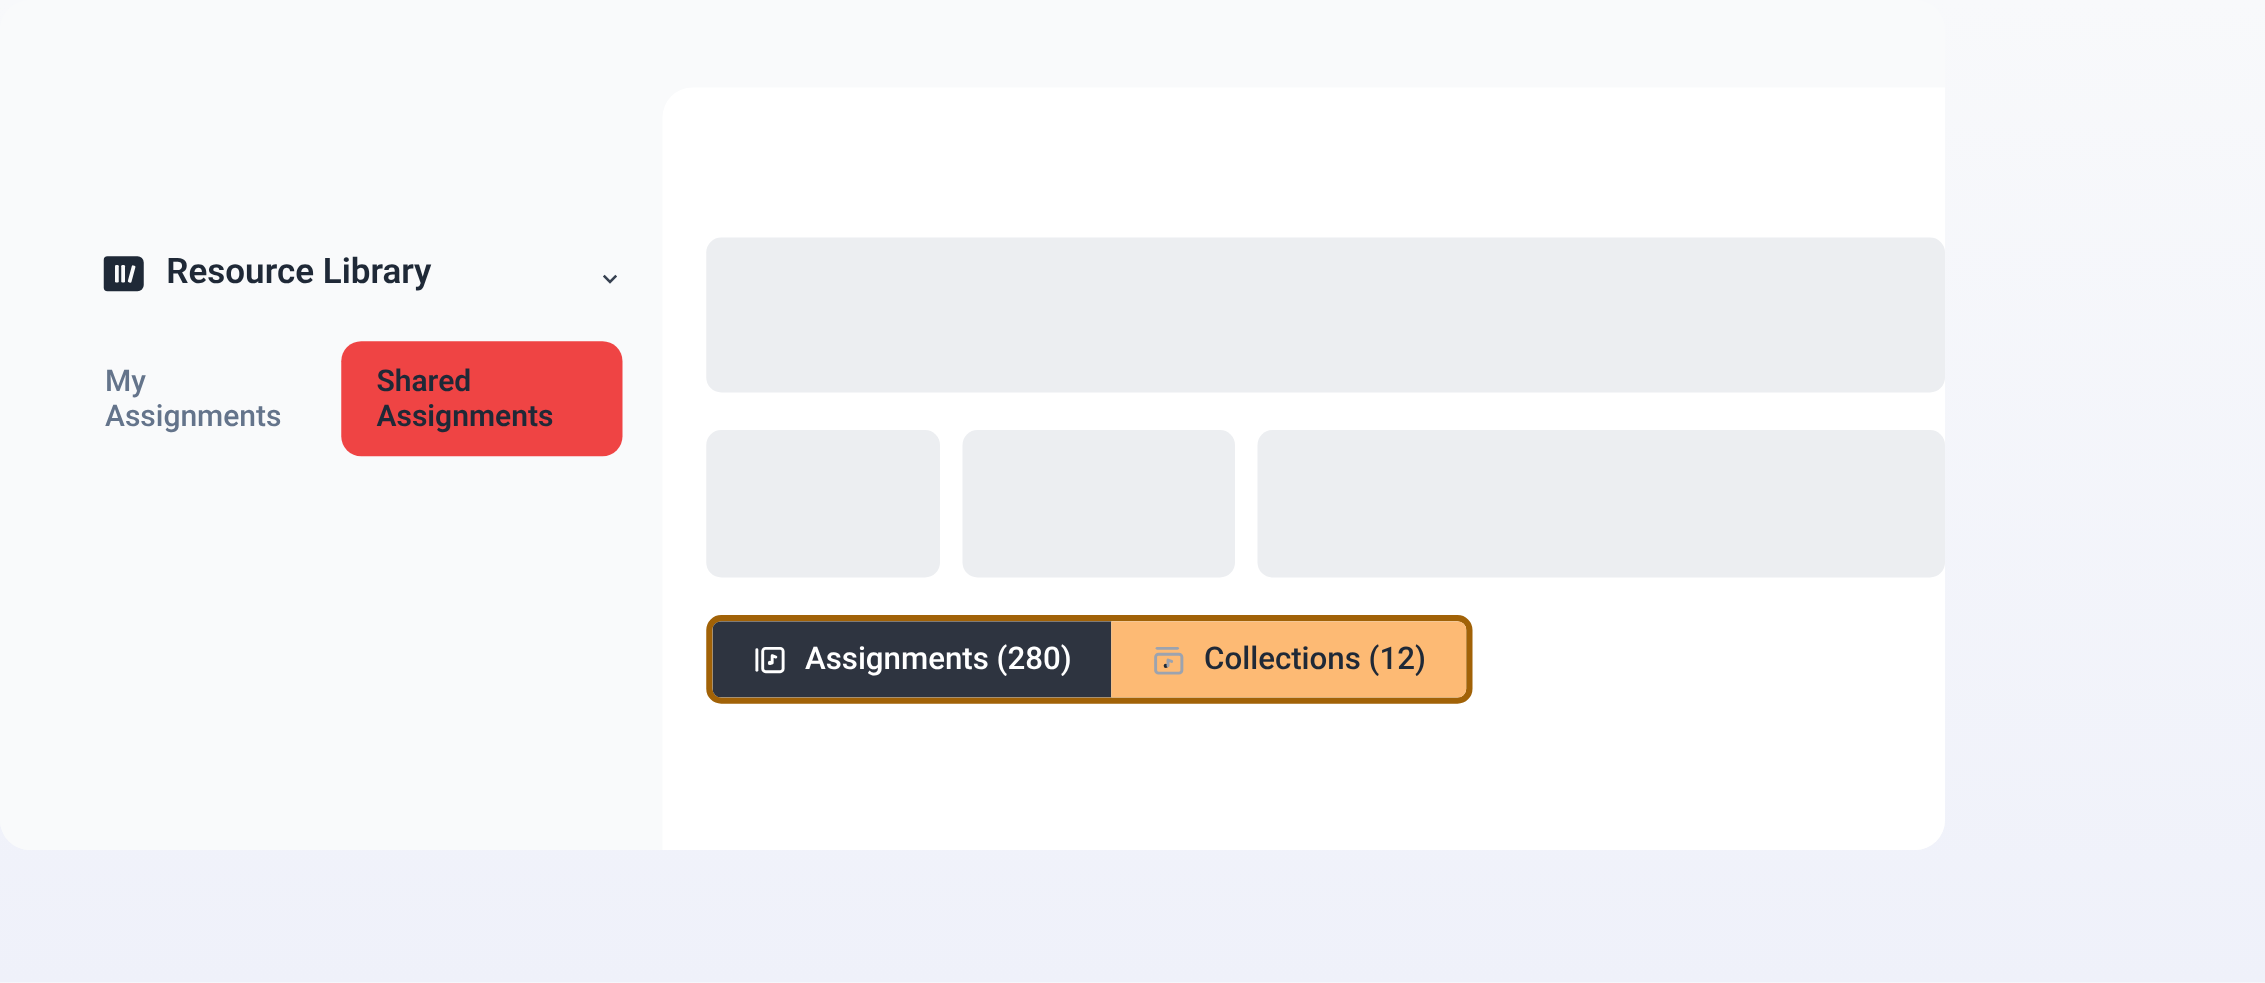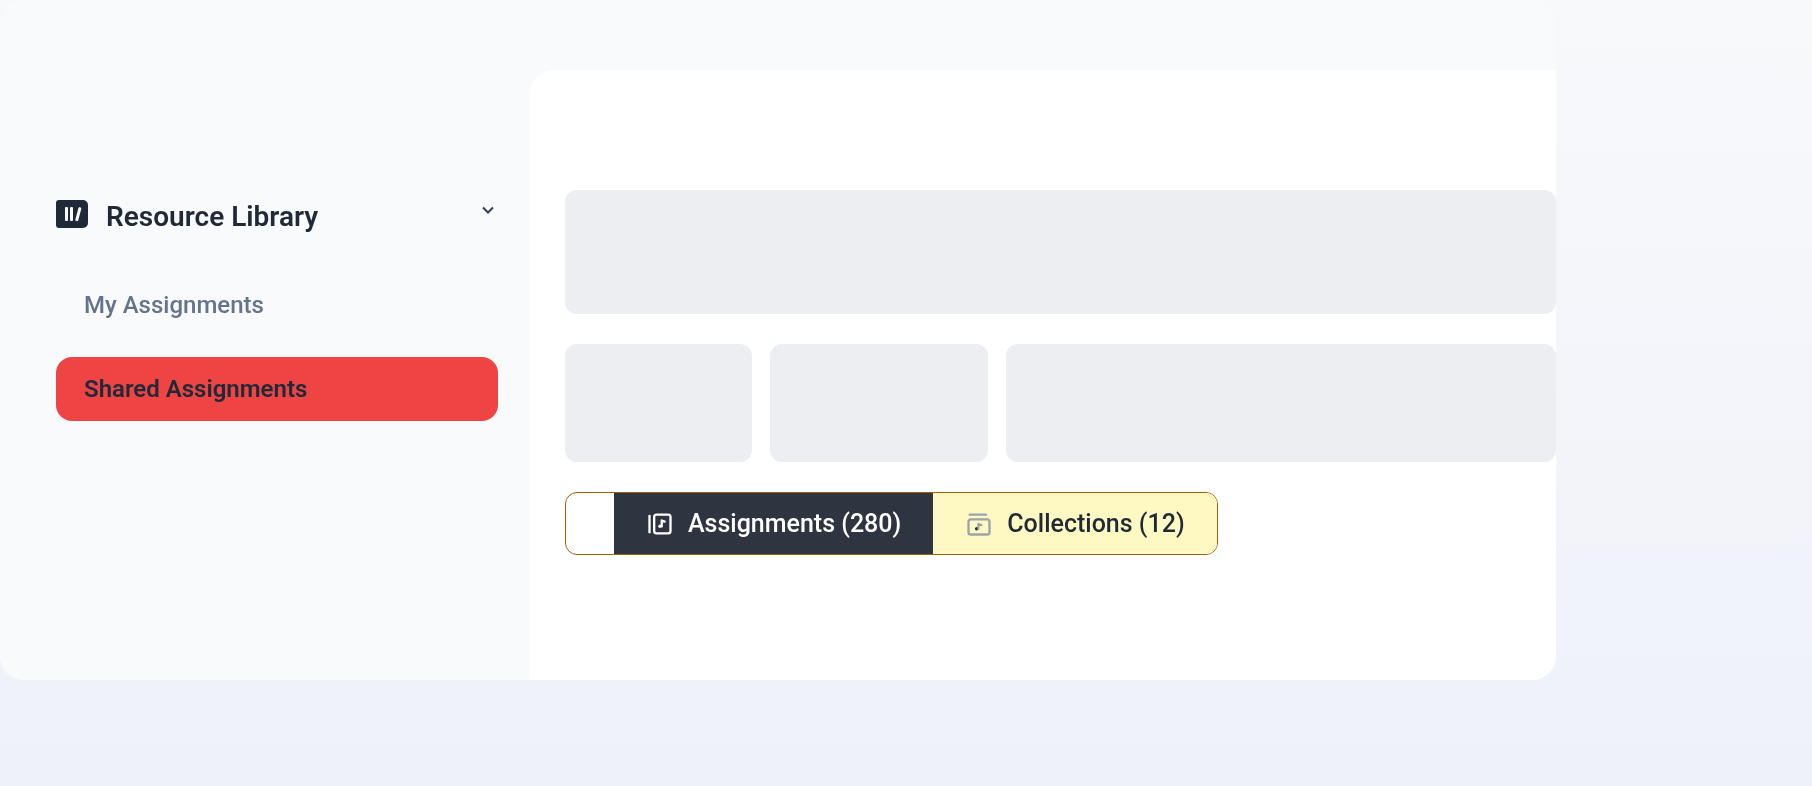--- a/index.html
+++ b/index.html
@@ -40,23 +40,24 @@
     }
 
     .sidebar {
       width: 530px;
       padding: 130px 32px 32px 56px;
       background: #f9fafb;
     }
 
     .sidebar-header {
       display: flex;
-      align-items: flex-start;
+      align-items: flex-end;
       gap: 18px;
       margin-bottom: 40px;
+      margin-left: 27px;
     }
 
     .library-icon {
       width: 32px;
       height: 28px;
       background: #1f2937;
       border-radius: 3px 5px 5px 3px;
       position: relative;
       display: flex;
       align-items: center;
@@ -106,23 +107,24 @@
     .chevron-icon svg {
       width: 20px;
       height: 20px;
       stroke: #374151;
       stroke-width: 2.5;
       fill: none;
     }
 
     .sidebar-items {
       display: flex;
-      flex-direction: column;
+      flex-direction: row;
       gap: 20px;
       padding-left: 0px;
+      align-items: center;
     }
 
     .sidebar-item {
       padding: 18px 28px;
       border-radius: 16px;
       font-size: 24px;
       font-weight: 500;
       color: #64748b;
       cursor: pointer;
     }
@@ -170,33 +172,32 @@
     }
 
     .skeleton-card:nth-child(3) {
       flex: 1;
     }
 
     .tab-group {
       display: inline-flex;
       border-radius: 12px;
       overflow: hidden;
-      border: 1px solid #a16207;
-      padding-left: 48px;
+      border: 5px solid #a16207;
     }
 
     .tab {
       display: flex;
       align-items: center;
       gap: 14px;
       padding: 16px 32px;
       font-size: 25px;
       font-weight: 500;
       cursor: pointer;
-      background: #fef9c3;
+      background: #fdba74;
       color: #1f2937;
     }
 
     .tab.active {
       background: #2e3440;
       color: #ffffff;
     }
 
     .tab-icon {
       display: flex;

